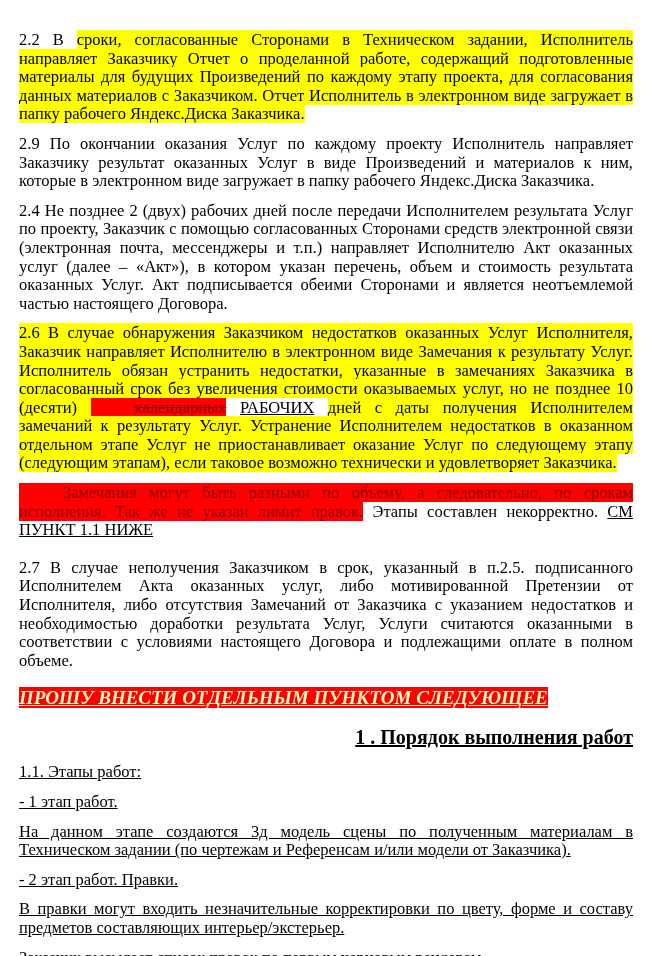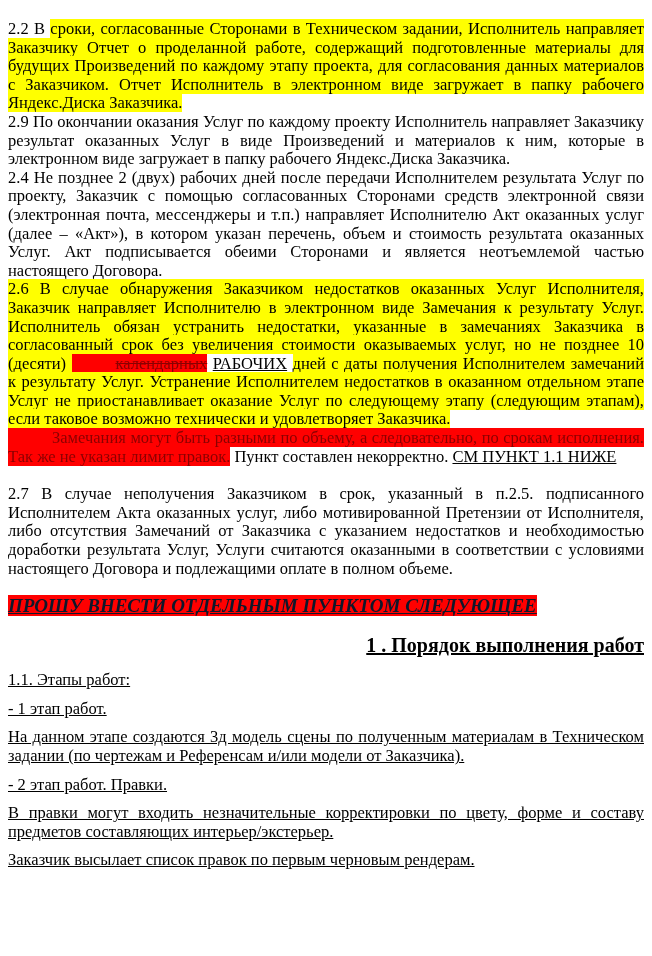--- a/index.html
+++ b/index.html
@@ -10,56 +10,56 @@
     box-sizing: border-box;
     padding: 20px 8px 0 8px;
     background: #ffffff;
     overflow: hidden;
     font-family: "Liberation Serif", "DejaVu Serif", serif;
     font-size: 16.5px;
     line-height: 18.6px;
     color: #000000;
     text-align: justify;
   }
-  p { margin: 0; }
+  p { margin: 11px; }
   .body {}
   .gap-top { margin-top: 19px; }
   .banner {
     font-size: 19px;
     line-height: 24px;
     margin-top: 16px;
     margin-bottom: 15px;
   }
   .heading1 {
     font-size: 20px;
     line-height: 25px;
     font-weight: bold;
     margin-bottom: 13px;
     text-align: right;
   }
   .sub { margin-bottom: 10px; }
   .hl-yellow { background-color: #ffff00; }
   .hl-red { background-color: #ff0000; }
   .dark-red { color: #8b0000; padding-left: 44px; }
-  .banner-text { color: #0f172a; }
+  .banner-text { color: #fef9c3; }
   .strike { text-decoration: line-through; }
   .underline { text-decoration: underline; }
   .bold { font-weight: bold; }
   .italic { font-style: italic; }
 </style>
 </head>
 <body>
 
 <div class="page">
   <div>
       <p class="body"><span>2.2 В </span><span class="hl-yellow">сроки, согласованные Сторонами в Техническом задании, Исполнитель направляет Заказчику Отчет о проделанной работе, содержащий подготовленные материалы для будущих Произведений по каждому этапу проекта, для согласования данных материалов с Заказчиком. Отчет Исполнитель в электронном виде загружает в папку рабочего Яндекс.Диска Заказчика.</span></p>
       <p class="body"><span>2.9 По окончании оказания Услуг по каждому проекту Исполнитель направляет Заказчику результат оказанных Услуг в виде Произведений и материалов к ним, которые в электронном виде загружает в папку рабочего Яндекс.Диска Заказчика.</span></p>
       <p class="body"><span>2.4 Не позднее 2 (двух) рабочих дней после передачи Исполнителем результата Услуг по проекту, Заказчик с помощью согласованных Сторонами средств электронной связи (электронная почта, мессенджеры и т.п.) направляет Исполнителю Акт оказанных услуг (далее – «Акт»), в котором указан перечень, объем и стоимость результата оказанных Услуг. Акт подписывается обеими Сторонами и является неотъемлемой частью настоящего Договора.</span></p>
       <p class="body"><span class="hl-yellow">2.6 В случае обнаружения Заказчиком недостатков оказанных Услуг Исполнителя, Заказчик направляет Исполнителю в электронном виде Замечания к результату Услуг. Исполнитель обязан устранить недостатки, указанные в замечаниях Заказчика в согласованный срок без увеличения стоимости оказываемых услуг, но не позднее 10 (десяти) </span><span class="hl-red strike dark-red">календарных</span><span> </span><span class="underline">РАБОЧИХ</span><span> </span><span class="hl-yellow">дней с даты получения Исполнителем замечаний к результату Услуг. Устранение Исполнителем недостатков в оказанном отдельном этапе Услуг не приостанавливает оказание Услуг по следующему этапу (следующим этапам), если таковое возможно технически и удовлетворяет Заказчика.</span></p>
-      <p class="body"><span class="hl-red dark-red">Замечания могут быть разными по объему, а следовательно, по срокам исполнения. Так же не указан лимит правок.</span><span> Пункт составлен некорректно. </span><span class="underline">СМ ПУНКТ 1.1 НИЖЕ</span></p>
+      <p class="body"><span class="hl-red dark-red">Замечания могут быть разными по объему, а следовательно, по срокам исполнения. Так же не указан лимит правок.</span><span> Этапы составлен некорректно. </span><span class="underline">СМ ПУНКТ 1.1 НИЖЕ</span></p>
       <p class="body gap-top"><span>2.7 В случае неполучения Заказчиком в срок, указанный в п.2.5. подписанного Исполнителем Акта оказанных услуг, либо мотивированной Претензии от Исполнителя, либо отсутствия Замечаний от Заказчика с указанием недостатков и необходимостью доработки результата Услуг, Услуги считаются оказанными в соответствии с условиями настоящего Договора и подлежащими оплате в полном объеме.</span></p>
       <p class="banner"><span class="hl-red bold italic underline banner-text">ПРОШУ ВНЕСТИ ОТДЕЛЬНЫМ ПУНКТОМ СЛЕДУЮЩЕЕ</span></p>
       <p class="heading1"><span class="underline">1 . Порядок выполнения работ</span></p>
       <p class="sub"><span class="underline">1.1. Этапы работ:</span></p>
       <p class="sub"><span class="underline">- 1 этап работ. </span></p>
       <p class="sub"><span class="underline">На данном этапе создаются 3д модель сцены по полученным материалам в Техническом задании (по чертежам и Референсам и/или модели от Заказчика).</span></p>
       <p class="sub"><span class="underline">- 2 этап работ. Правки.</span></p>
       <p class="sub"><span class="underline">В правки могут входить незначительные корректировки по цвету, форме и составу предметов составляющих интерьер/экстерьер.</span></p>
       <p class="sub"><span class="underline">Заказчик высылает список правок по первым черновым рендерам.</span></p>
     </div>

